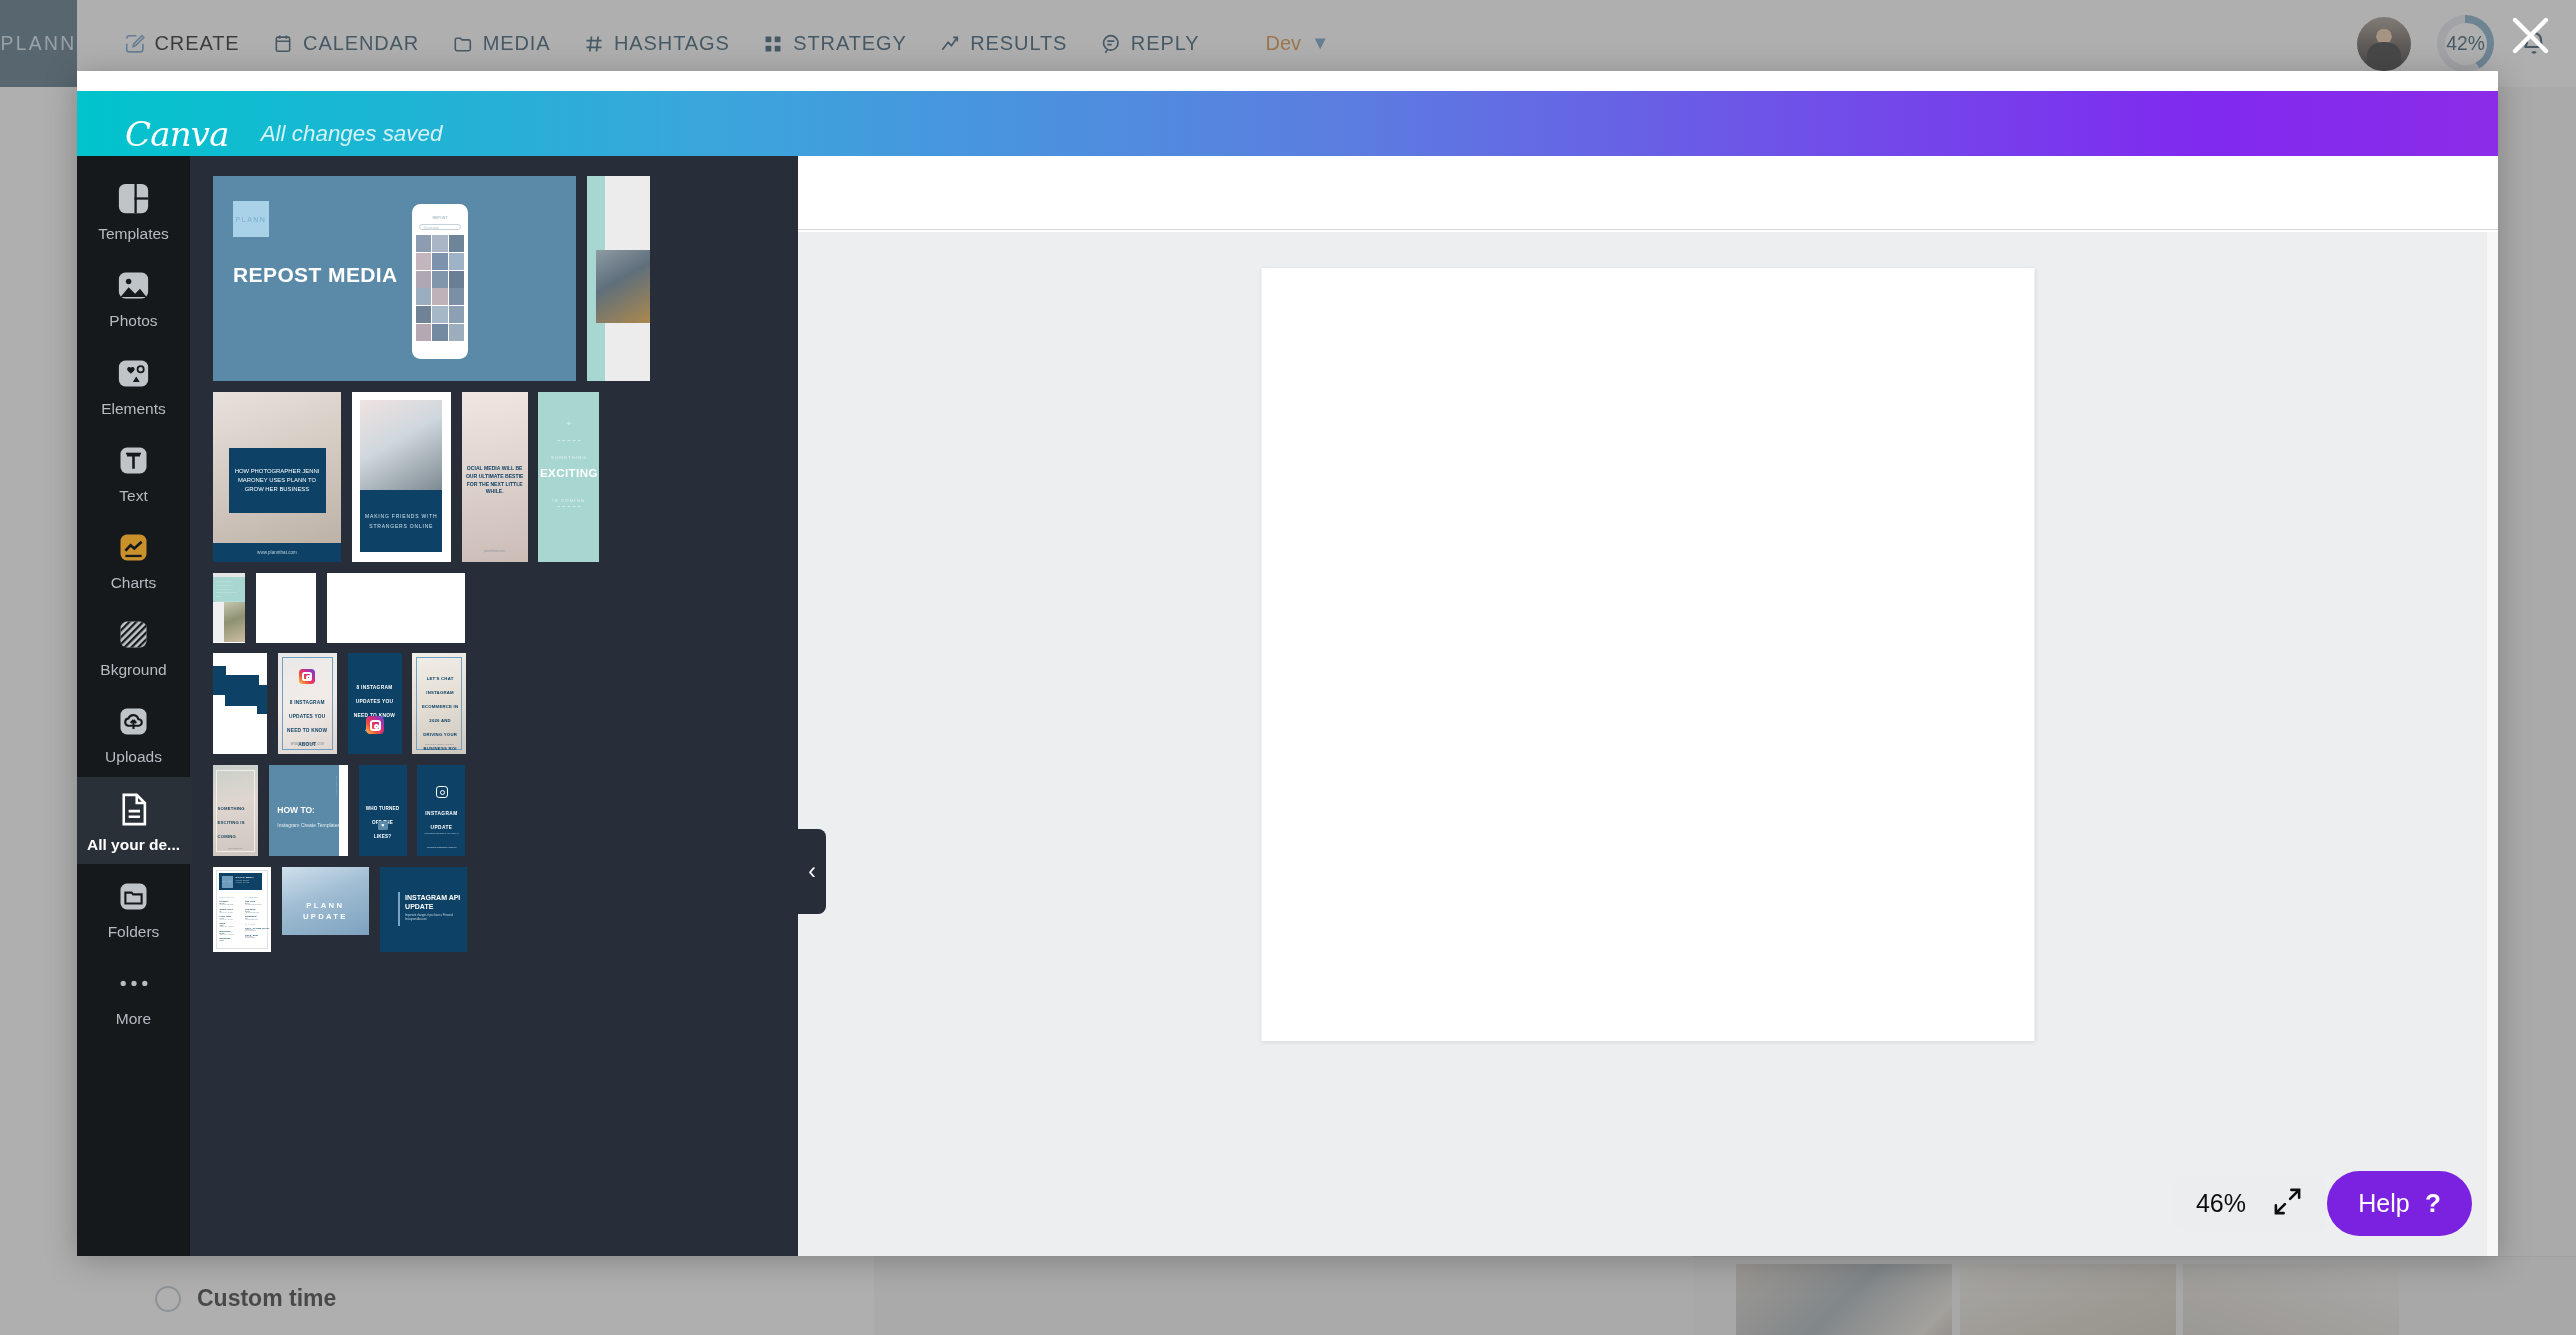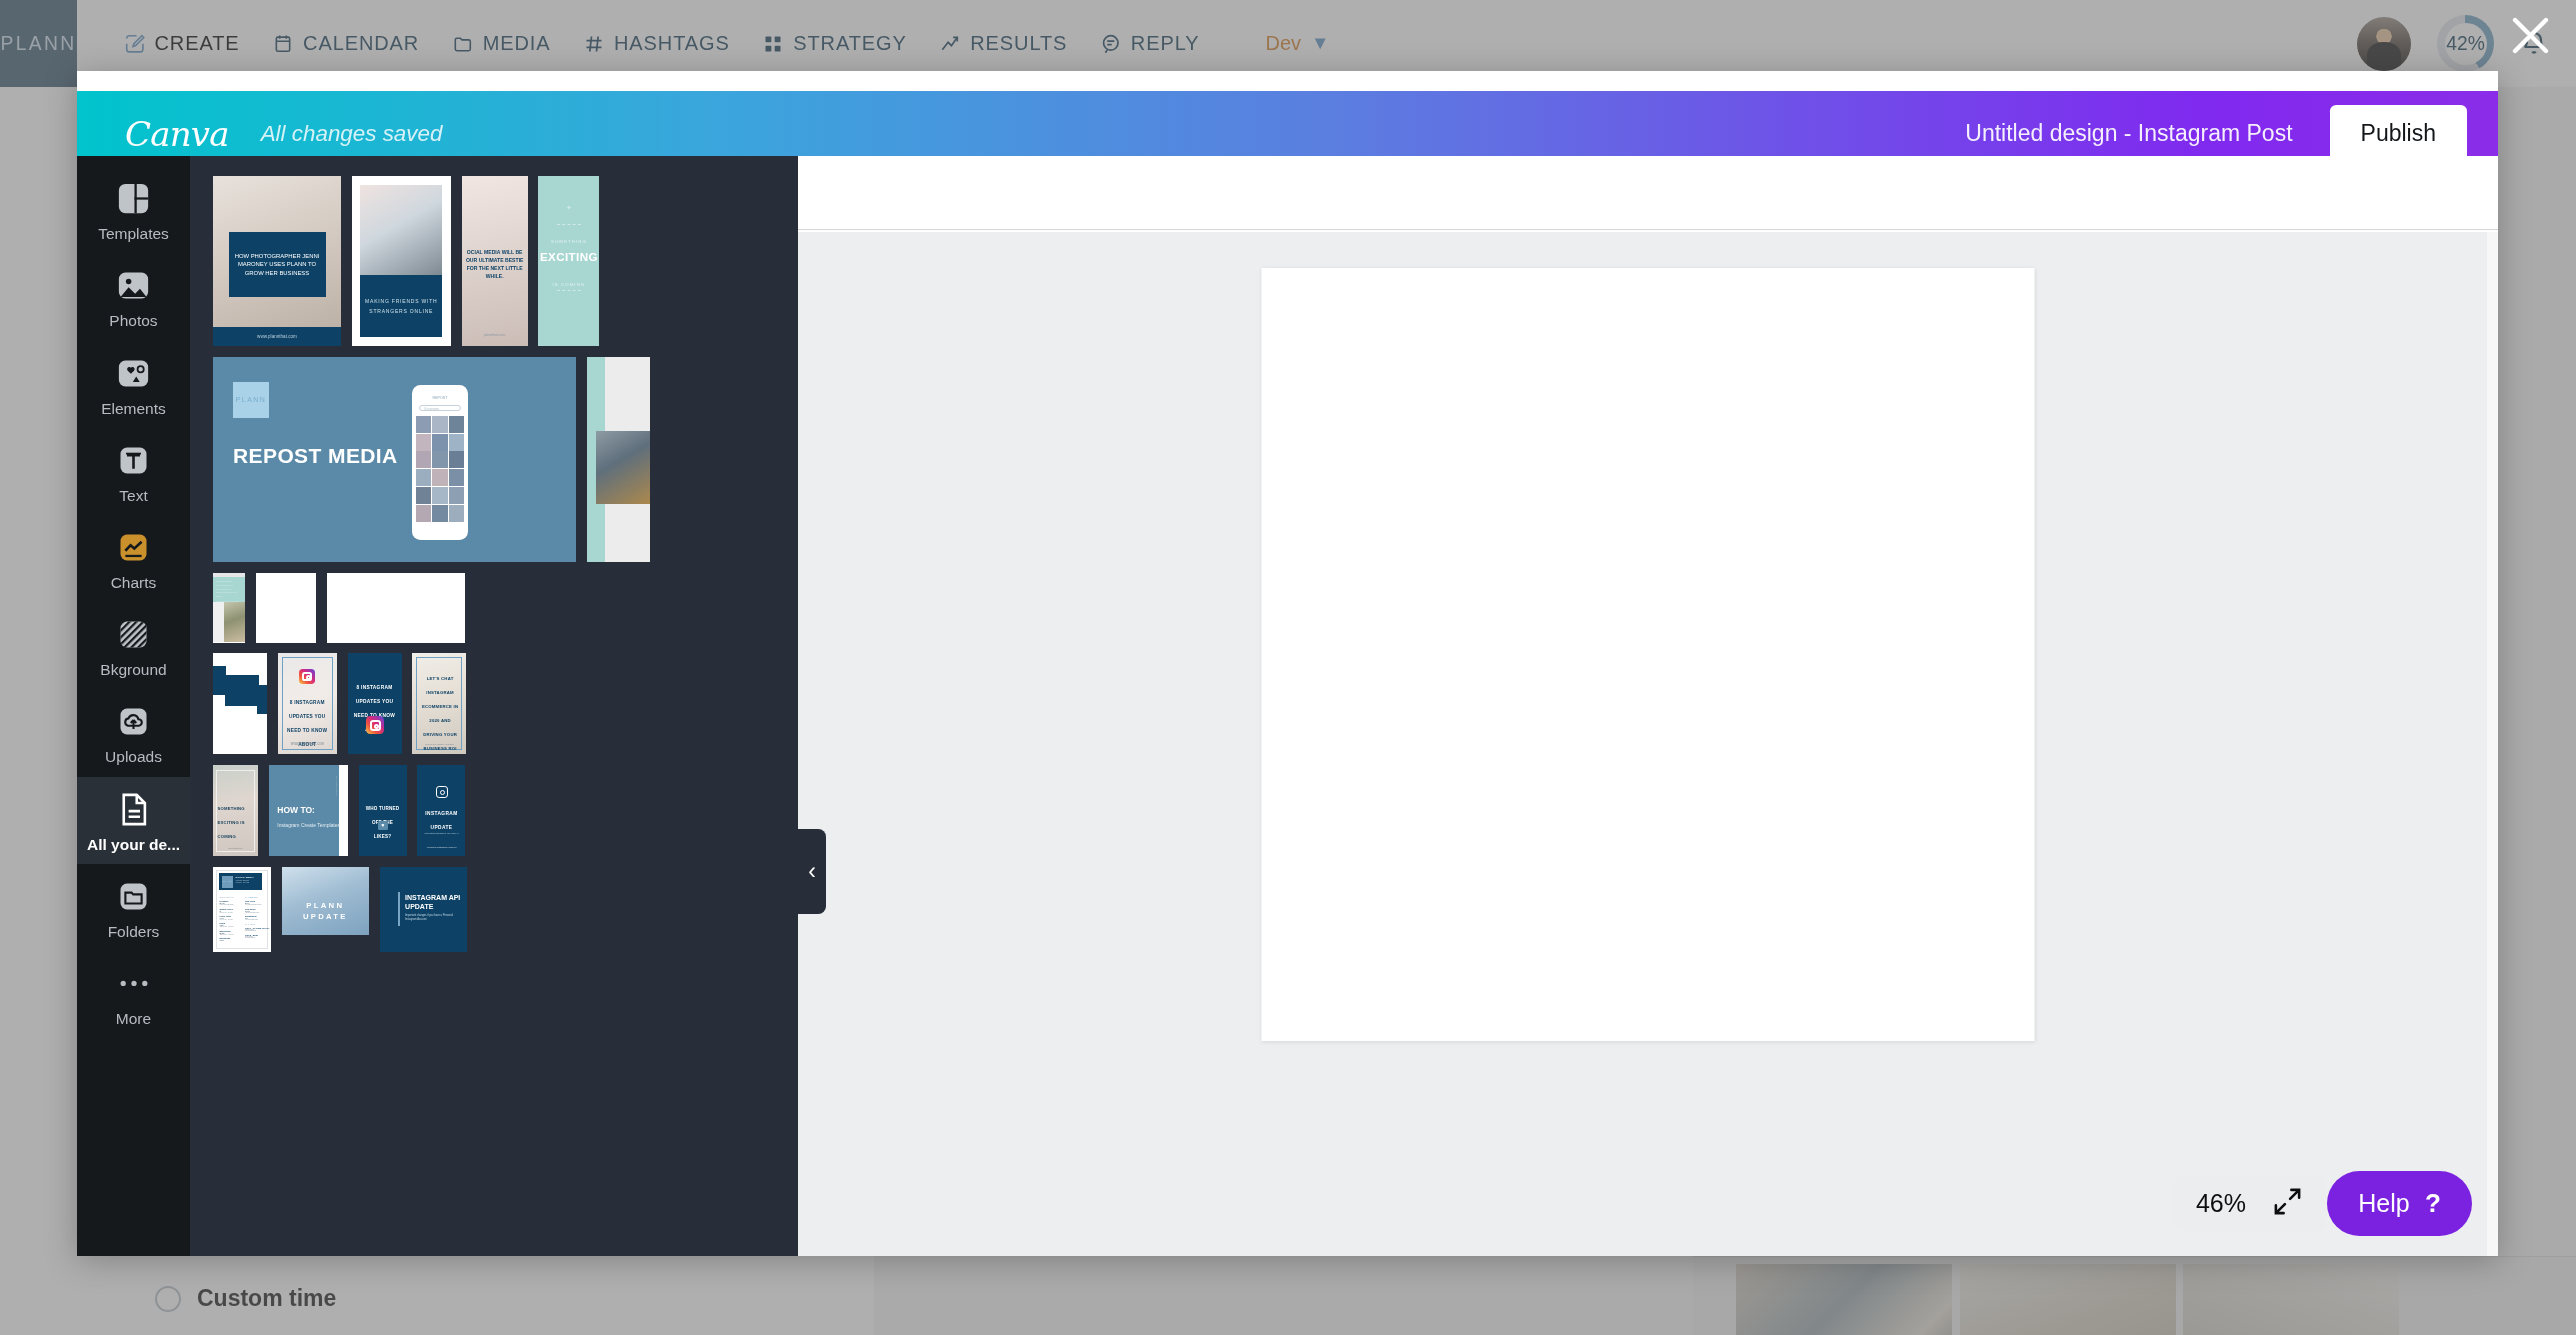--- a/index.html
+++ b/index.html
@@ -357,24 +357,20 @@
 
 </div>
 
 <div id="scrim"></div>
 
 <div id="canva-modal">
 
   <div id="canva-header">
     <span id="canva-logo">Canva</span>
     <span id="save-status">All changes saved</span>
-    <div id="canva-header-right">
-      <span id="design-title">Untitled design - Instagram Post</span>
-      <button id="publish-button">Publish</button>
-    </div>
   </div>
 
   <div id="canva-body">
 
     <div id="canva-sidebar">
 
       <div class="sidebar-item">
         <span class="sb-icon">
           <svg width="39" height="39" viewBox="0 0 24 24">
               <rect x="3" y="3" width="18" height="18" rx="4" fill="#bfc4c8"></rect>
@@ -483,62 +479,20 @@
               <circle cx="8" cy="7" r="3.4" fill="#b6bcc2"></circle>
               <circle cx="22" cy="7" r="3.4" fill="#b6bcc2"></circle>
               <circle cx="36" cy="7" r="3.4" fill="#b6bcc2"></circle>
             </svg>
         </span>
         <span class="sidebar-label">More</span>
       </div>
     </div>
 
     <div id="thumbs-panel">
-
-      <div class="thumb-row">
-        <div class="thumb" style="width:128px;height:170px;background:linear-gradient(160deg,#e8e1db 0%,#cfc5bc 55%,#b9ada2 100%)">
-          <div class="ov navy" style="left:15.5px;top:56px;width:97px;height:65px;display:flex;align-items:center;justify-content:center;padding:3.1px;">
-            <span style="color:#fff;font-size:5.9px;line-height:1.45;text-align:center;">HOW PHOTOGRAPHER JENNI MARONEY USES PLANN TO GROW HER BUSINESS</span>
-          </div>
-          <div class="ov navy" style="left:0;bottom:0;width:128px;height:18.6px;display:flex;align-items:center;justify-content:center;">
-            <span style="color:#b8cbd8;font-size:4.6px;">www.plannthat.com</span>
-          </div>
-        </div>
-
-        <div class="thumb" style="width:99px;height:170px;background:#ffffff;padding:8.5px 8.5px 0 8.5px;">
-          <div style="height:90px;background:linear-gradient(150deg,#efe3e0 0%,#cfd7de 45%,#7e8a92 100%)"></div>
-          <div class="navy" style="height:62px;display:flex;align-items:center;justify-content:center;">
-            <span style="color:#cfe0ea;font-size:5px;letter-spacing:0.8px;line-height:2;text-align:center;">MAKING FRIENDS WITH STRANGERS ONLINE</span>
-          </div>
-        </div>
-
-        <div class="thumb" style="width:66px;height:170px;background:linear-gradient(170deg,#f1e6e2 0%,#ded2cd 50%,#cbbcb6 100%);">
-          <div class="ov" style="left:3.1px;top:73px;width:60px;">
-            <span style="color:#0d4266;font-size:5.1px;font-weight:bold;line-height:1.55;text-align:center;display:block;">OCIAL MEDIA WILL BE OUR ULTIMATE BESTIE FOR THE NEXT LITTLE WHILE.</span>
-          </div>
-          <div class="ov" style="left:0;bottom:7px;width:66px;text-align:center;">
-            <span style="color:#8e9aa3;font-size:3.4px;">plannthat.com</span>
-          </div>
-        </div>
-
-        <div class="thumb mint" style="width:61px;height:170px;">
-          <div class="ov" style="left:0;top:28px;width:61px;text-align:center;color:#cfe9e6;font-size:7px;">✦</div>
-          <div class="ov" style="left:18.6px;top:48px;width:24px;border-top:0.8px dashed #cfe9e6;"></div>
-          <div class="ov" style="left:0;top:56px;width:61px;text-align:center;">
-            <span style="color:#e4f2f0;font-size:4.3px;letter-spacing:1.1px;">SOMETHING</span>
-          </div>
-          <div class="ov" style="left:0;top:74px;width:61px;text-align:center;">
-            <span style="color:#ffffff;font-size:11.6px;font-weight:bold;letter-spacing:0.4px;">EXCITING</span>
-          </div>
-          <div class="ov" style="left:0;top:99px;width:61px;text-align:center;">
-            <span style="color:#e4f2f0;font-size:4.3px;letter-spacing:1.1px;">IS COMING</span>
-          </div>
-          <div class="ov" style="left:18.6px;top:114px;width:24px;border-top:0.8px dashed #cfe9e6;"></div>
-        </div>
-      </div>
 
       <div class="thumb-row">
         <div class="thumb slate" style="width:363px;height:205px;">
           <div class="ov" style="left:20px;top:25px;width:36px;height:36px;background:#a9d1e8;display:flex;align-items:center;justify-content:center;">
             <span style="color:#7aaecd;font-size:7px;letter-spacing:1.5px;">PLANN</span>
           </div>
           <div class="ov" style="left:20px;top:87px;">
             <span style="color:#ffffff;font-size:21px;font-weight:bold;letter-spacing:0.4px;">REPOST MEDIA</span>
           </div>
           <div class="ov" style="left:199px;top:28px;width:56px;height:155px;background:#fff;border-radius:8.5px;padding:7px 3.9px;">
@@ -563,20 +517,62 @@
               <div style="height:17px;background:#b4a8b2"></div>
                 <div style="height:17px;background:#738aa0"></div>
                 <div style="height:17px;background:#9cadbe"></div>
             </div>
           </div>
         </div>
 
         <div class="thumb" style="width:63px;height:205px;background:#ececec;">
           <div class="ov mint" style="left:0;top:0;width:18.6px;height:205px;"></div>
           <div class="ov" style="left:9.3px;top:74px;width:60px;height:73px;background:linear-gradient(150deg,#8e9ba4 0%,#5f6f7c 40%,#b08a4a 100%);"></div>
+        </div>
+      </div>
+
+      <div class="thumb-row">
+        <div class="thumb" style="width:128px;height:170px;background:linear-gradient(160deg,#e8e1db 0%,#cfc5bc 55%,#b9ada2 100%)">
+          <div class="ov navy" style="left:15.5px;top:56px;width:97px;height:65px;display:flex;align-items:center;justify-content:center;padding:3.1px;">
+            <span style="color:#fff;font-size:5.9px;line-height:1.45;text-align:center;">HOW PHOTOGRAPHER JENNI MARONEY USES PLANN TO GROW HER BUSINESS</span>
+          </div>
+          <div class="ov navy" style="left:0;bottom:0;width:128px;height:18.6px;display:flex;align-items:center;justify-content:center;">
+            <span style="color:#b8cbd8;font-size:4.6px;">www.plannthat.com</span>
+          </div>
+        </div>
+
+        <div class="thumb" style="width:99px;height:170px;background:#ffffff;padding:8.5px 8.5px 0 8.5px;">
+          <div style="height:90px;background:linear-gradient(150deg,#efe3e0 0%,#cfd7de 45%,#7e8a92 100%)"></div>
+          <div class="navy" style="height:62px;display:flex;align-items:center;justify-content:center;">
+            <span style="color:#cfe0ea;font-size:5px;letter-spacing:0.8px;line-height:2;text-align:center;">MAKING FRIENDS WITH STRANGERS ONLINE</span>
+          </div>
+        </div>
+
+        <div class="thumb" style="width:66px;height:170px;background:linear-gradient(170deg,#f1e6e2 0%,#ded2cd 50%,#cbbcb6 100%);">
+          <div class="ov" style="left:3.1px;top:73px;width:60px;">
+            <span style="color:#0d4266;font-size:5.1px;font-weight:bold;line-height:1.55;text-align:center;display:block;">OCIAL MEDIA WILL BE OUR ULTIMATE BESTIE FOR THE NEXT LITTLE WHILE.</span>
+          </div>
+          <div class="ov" style="left:0;bottom:7px;width:66px;text-align:center;">
+            <span style="color:#8e9aa3;font-size:3.4px;">plannthat.com</span>
+          </div>
+        </div>
+
+        <div class="thumb mint" style="width:61px;height:170px;">
+          <div class="ov" style="left:0;top:28px;width:61px;text-align:center;color:#cfe9e6;font-size:7px;">✦</div>
+          <div class="ov" style="left:18.6px;top:48px;width:24px;border-top:0.8px dashed #cfe9e6;"></div>
+          <div class="ov" style="left:0;top:56px;width:61px;text-align:center;">
+            <span style="color:#e4f2f0;font-size:4.3px;letter-spacing:1.1px;">SOMETHING</span>
+          </div>
+          <div class="ov" style="left:0;top:74px;width:61px;text-align:center;">
+            <span style="color:#ffffff;font-size:11.6px;font-weight:bold;letter-spacing:0.4px;">EXCITING</span>
+          </div>
+          <div class="ov" style="left:0;top:99px;width:61px;text-align:center;">
+            <span style="color:#e4f2f0;font-size:4.3px;letter-spacing:1.1px;">IS COMING</span>
+          </div>
+          <div class="ov" style="left:18.6px;top:114px;width:24px;border-top:0.8px dashed #cfe9e6;"></div>
         </div>
       </div>
 
       <div class="thumb-row">
         <div class="thumb" style="width:32px;height:70px;background:#fff;">
           <div class="ov" style="left:0;top:0;width:32px;height:4.6px;background:#e6e6e6"></div>
           <div class="ov mint" style="left:0;top:4.6px;width:32px;height:25px;padding:3.1px;">
             <span style="display:block;color:#cbe7e4;font-size:2.4px;line-height:1.5;font-weight:bold;">12 INSPIRING PLANNERS TO FOLLOW ON INSTAGRAM THIS UNO</span>
             <span style="display:block;color:#cbe7e4;font-size:1.9px;line-height:1.5;margin-top:1.5px;">Lorem ipsum dolor sit amet consectetur adipiscing elit sed do eiusmod tempor</span>
           </div>

